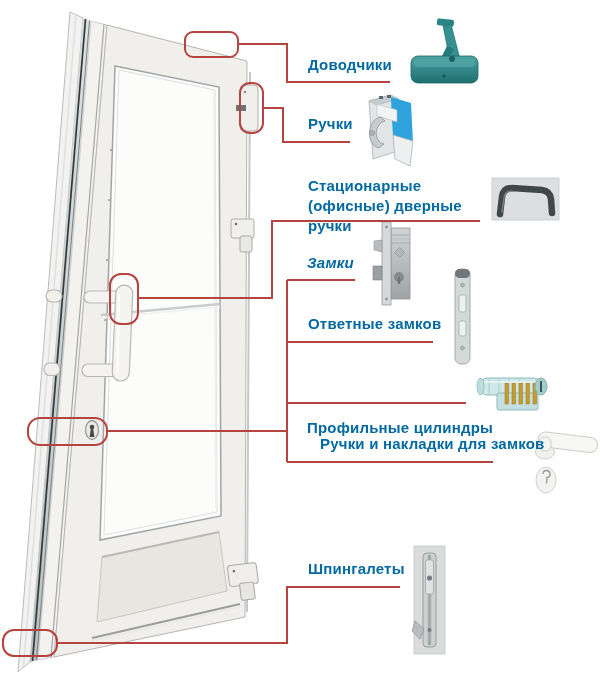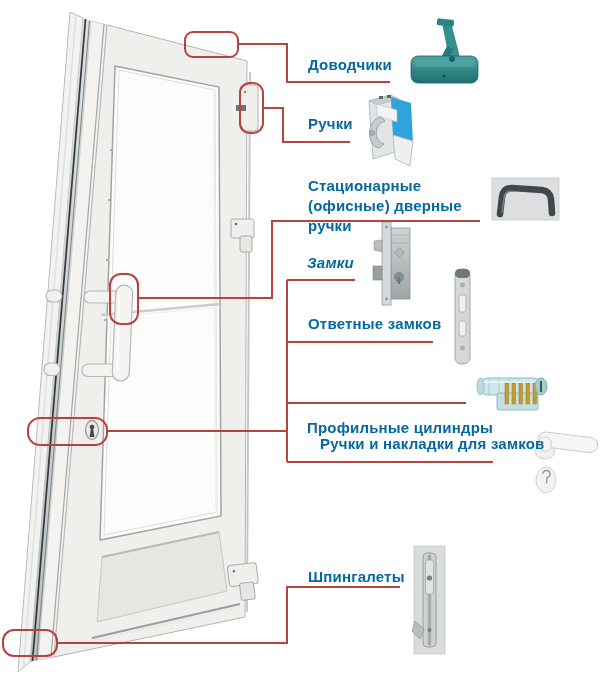--- a/index.html
+++ b/index.html
@@ -217,15 +217,15 @@
   </g>
 </svg>
 
   <div class="lbl" style="left:308px;top:55px;">Доводчики</div>
   <div class="lbl" style="left:308px;top:114px;">Ручки</div>
   <div class="lbl wrap" style="left:308px;top:176px;width:190px;">Стационарные (офисные) дверные ручки</div>
   <div class="lbl" style="left:307px;top:253px;font-style:italic;">Замки</div>
   <div class="lbl" style="left:308px;top:314px;">Ответные замков</div>
   <div class="lbl" style="left:307px;top:370px;margin-top:48px;">Профильные цилиндры</div>
   <div class="lbl" style="left:308px;top:434px;margin-left:12px;">Ручки и накладки для замков</div>
-  <div class="lbl" style="left:308px;top:559px;margin-top:8px;">Шпингалеты</div>
+  <div class="lbl" style="left:308px;top:559px;">Шпингалеты</div>
 
 </div>
 
 </body></html>

